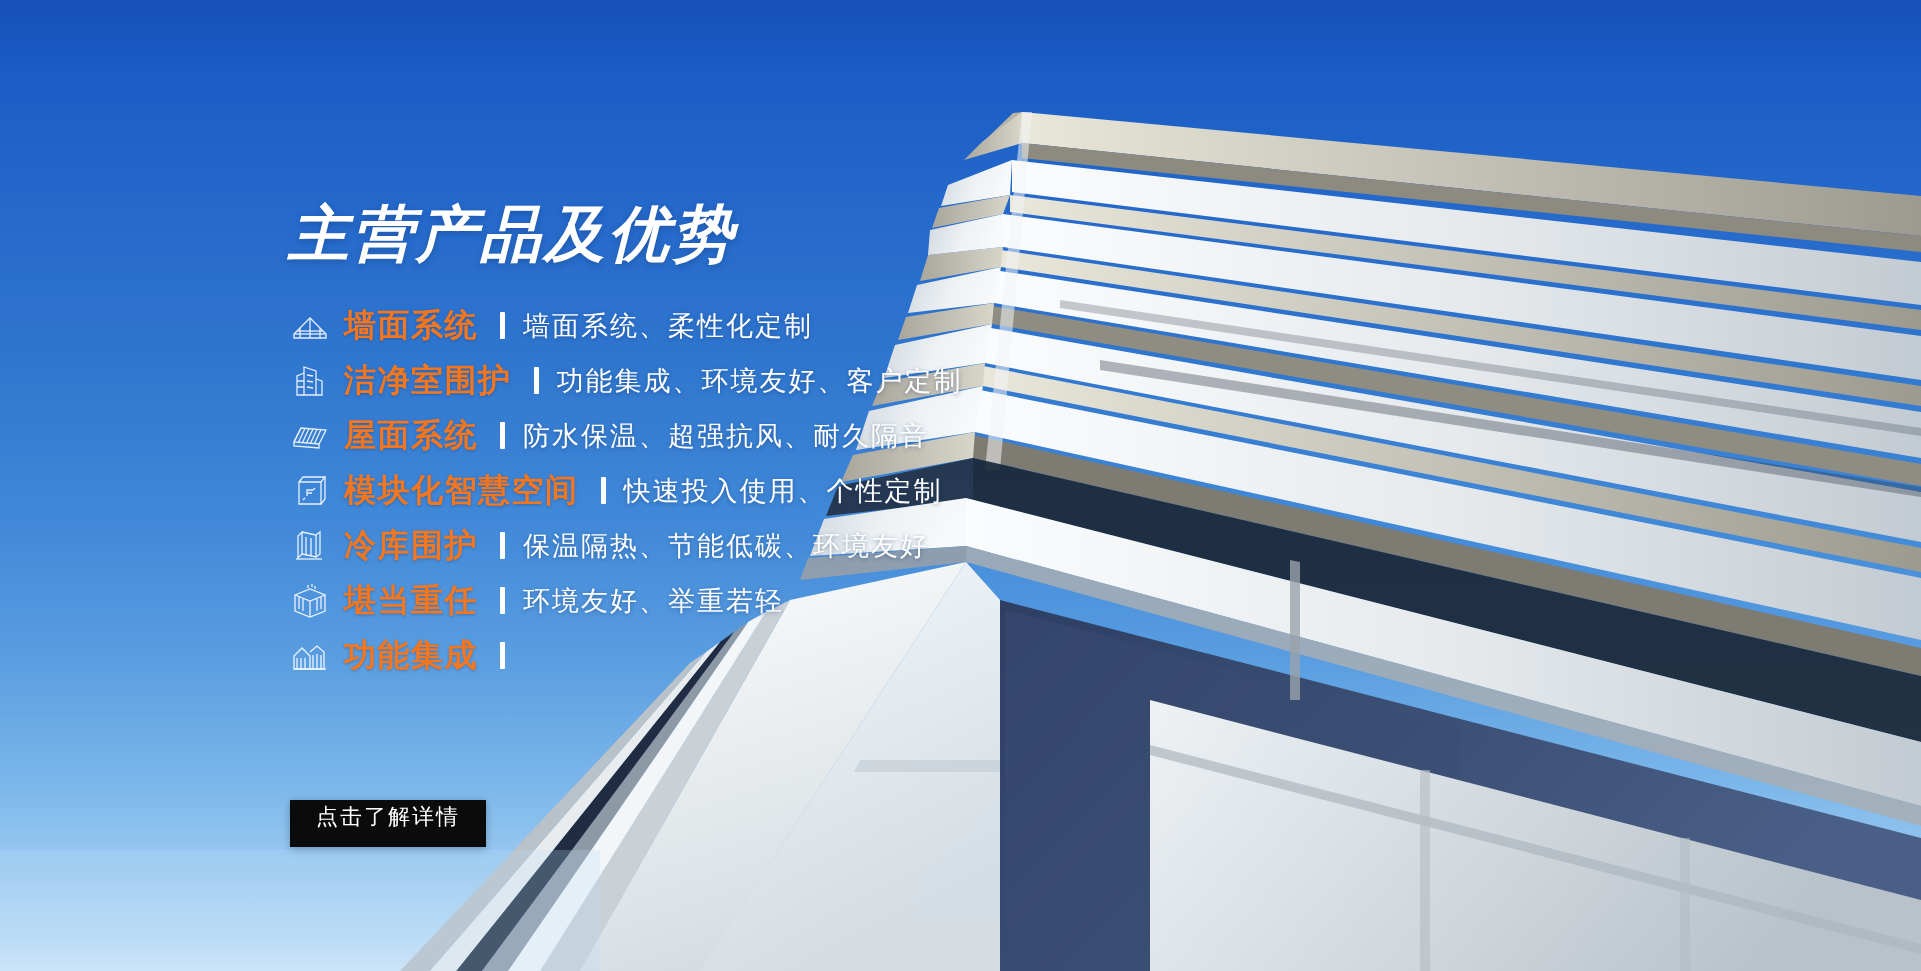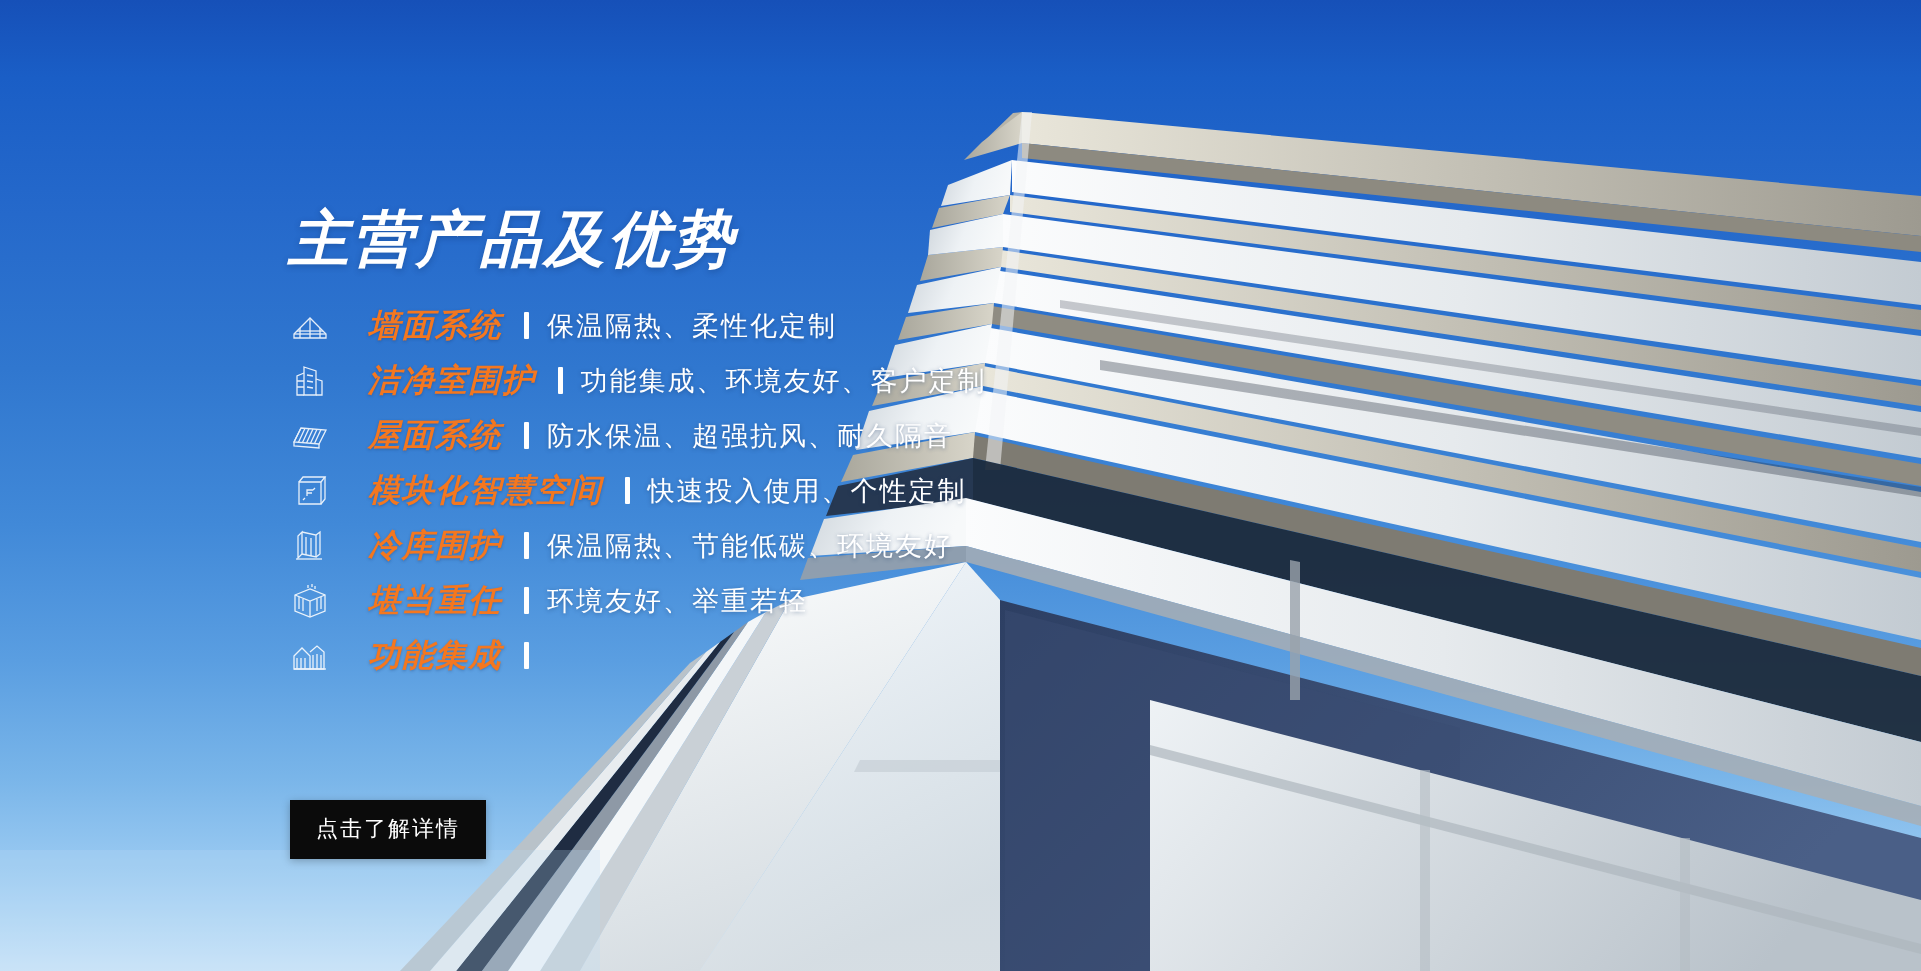--- a/index.html
+++ b/index.html
@@ -48,21 +48,21 @@
     left: 288px;
     top: 207px;
     font-size: 61px;
     line-height: 64px;
     font-weight: 800;
     font-style: italic;
     color: #ffffff;
     letter-spacing: 3px;
     white-space: nowrap;
     text-shadow: 0 2px 6px rgba(10,40,90,0.30);
-    font-family: Liberation Sans, sans-serif;
+    font-family: Liberation Mono, monospace;
   }
 
   #list {
     position: absolute;
     left: 288px;
     top: 298px;
     width: 1000px;
   }
 
   .row {
@@ -77,28 +77,27 @@
     height: 44px;
     flex: 0 0 44px;
     display: flex;
     align-items: center;
     justify-content: center;
     opacity: .88;
   }
   .row .ic svg { display: block; }
 
   .row .title {
-    margin-left: 36px;
+    margin-left: 12px;
     font-size: 32px;
     font-weight: 800;
     color: #f4771f;
     letter-spacing: 1.5px;
     text-shadow: 0 1px 3px rgba(20,50,100,.35);
     font-family: "DejaVu Sans", "Liberation Sans", sans-serif;
-    font-style: italic;
   }
 
   .row .bar {
     display: inline-block;
     width: 5px;
     height: 27px;
     background: #ffffff;
     margin: 0 18px 0 22px;
     flex: 0 0 5px;
     border-radius: 1px;
@@ -114,21 +113,21 @@
   }
 
   #cta {
     position: absolute;
     left: 290px;
     top: 800px;
     background: #0b0b0b;
     color: #ffffff;
     font-size: 22px;
     letter-spacing: 2px;
-    padding: 14px 26px 15px 26px;
+    padding: 2px 26px 15px 26px;
     border: 0;
     cursor: pointer;
     font-family: "DejaVu Sans", "Liberation Sans", sans-serif;
     box-shadow: 0 2px 8px rgba(0,0,0,.25);
   }
 </style>
 </head>
 <body>
 
 <div id="stage">
@@ -253,21 +252,21 @@
           <svg width="40" height="40" viewBox="0 0 40 40" fill="none" stroke="#ffffff" stroke-width="1.3">
             <path d="M4 28 L20 12 L36 28 L36 32 L4 32 Z"></path>
             <path d="M4 28 L36 28"></path>
             <path d="M20 12 L20 32"></path>
             <path d="M10 22 L10 32 M30 22 L30 32"></path>
             <path d="M7 25 L33 25"></path>
           </svg>
         </span>
         <span class="title">墙面系统</span>
         <span class="bar"></span>
-        <span class="desc">保温隔热、柔性化定制</span>
+        <span class="desc">墙面系统、柔性化定制</span>
       </div>
 
       <div class="row">
         <span class="ic">
           <svg width="40" height="40" viewBox="0 0 40 40" fill="none" stroke="#ffffff" stroke-width="1.3">
             <path d="M14 6 L26 10 L26 34 L14 34 Z"></path>
             <path d="M14 12 L7 15 L7 34 L14 34"></path>
             <path d="M7 20 L14 20 M7 26 L14 26"></path>
             <path d="M17 14 L23 15 M17 20 L23 21 M17 26 L23 27"></path>
             <path d="M26 34 L32 34 L32 20 L26 18"></path>

